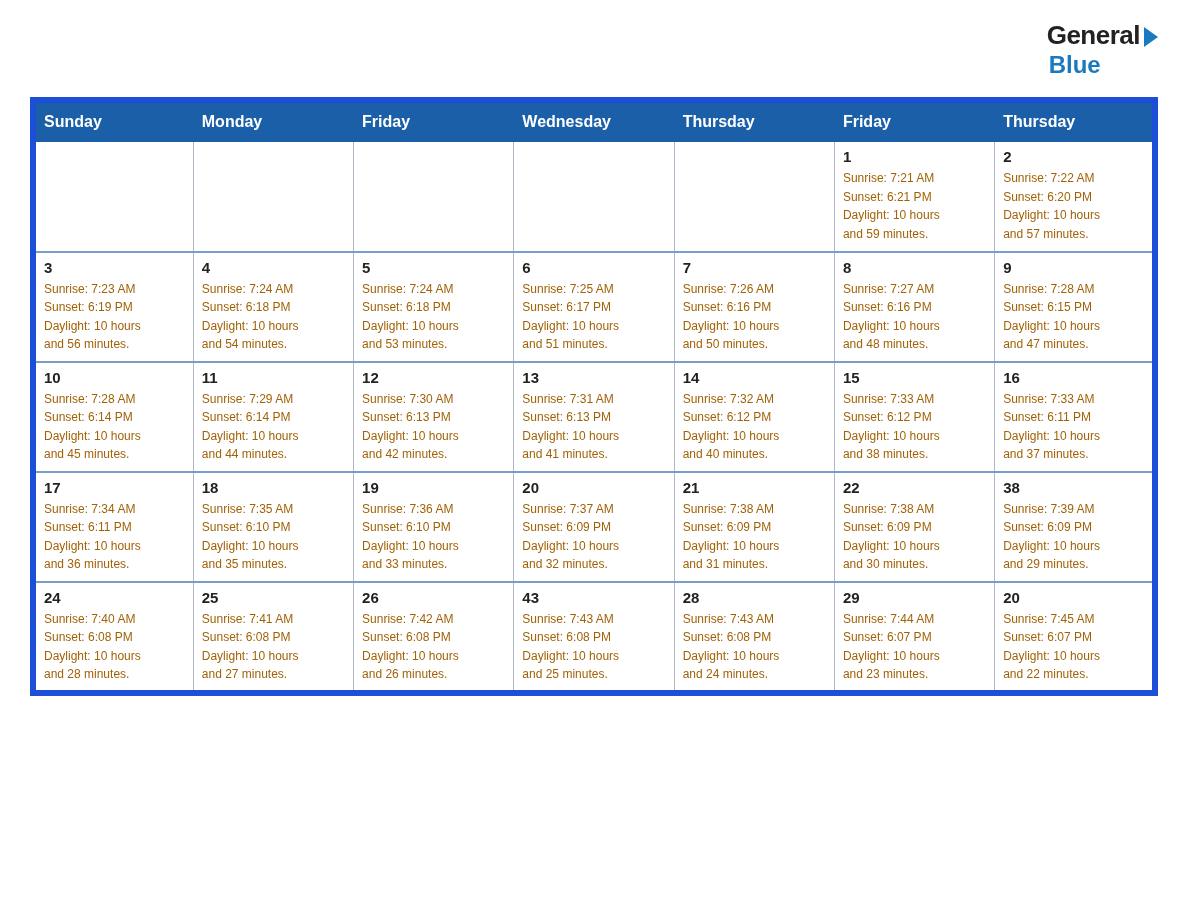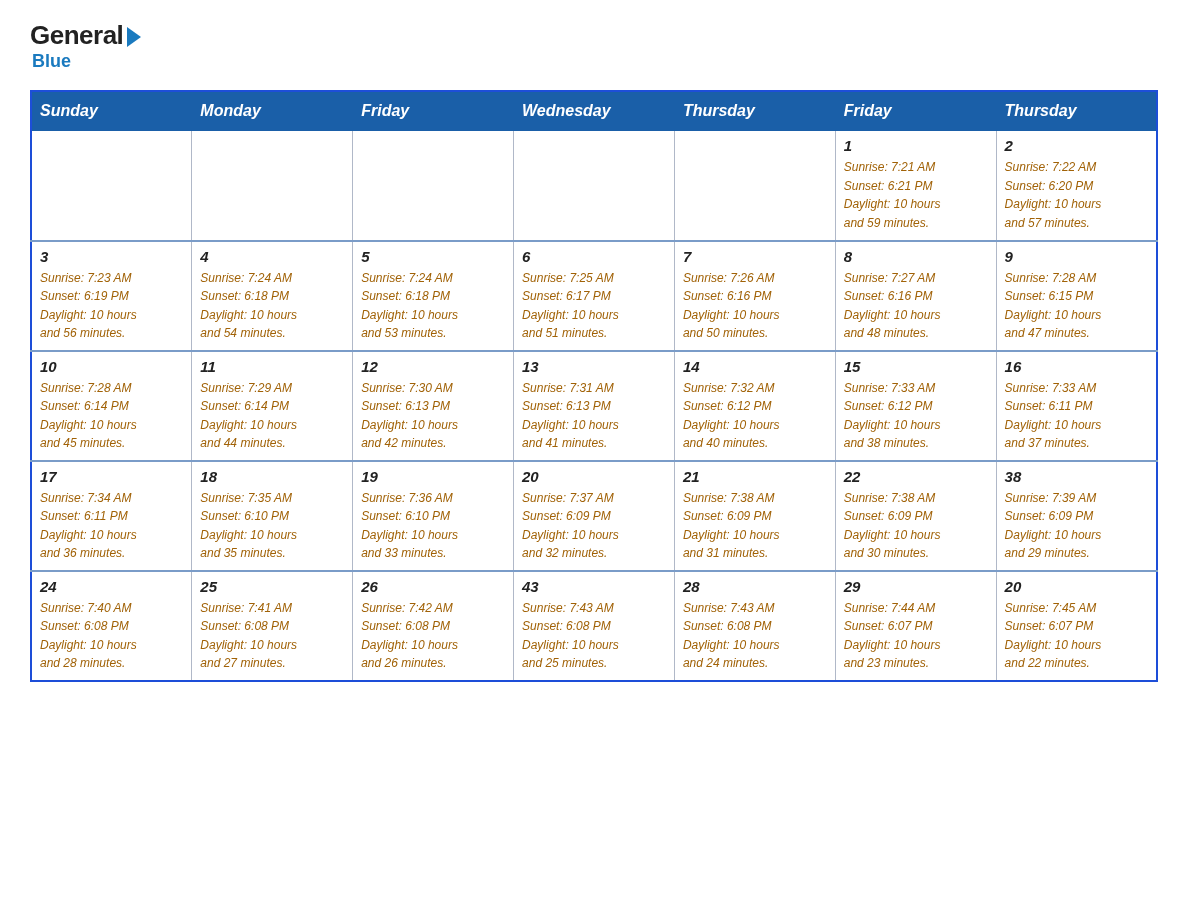--- a/index.html
+++ b/index.html
@@ -6,21 +6,21 @@
     body {
       font-family: Arial, Helvetica, sans-serif;
       background: #fff;
       color: #222;
       padding: 20px 30px;
       width: 1188px;
       min-height: 918px;
     }
     .header {
       display: flex;
-      justify-content: flex-start;
+      justify-content: flex-end;
       align-items: flex-start;
       margin-bottom: 18px;
     }
     .logo {
       display: flex;
       flex-direction: column;
       align-items: flex-start;
     }
     .logo-top {
       display: flex;
@@ -35,21 +35,21 @@
     .logo-arrow {
       width: 0;
       height: 0;
       border-left: 14px solid #1a7abf;
       border-top: 10px solid transparent;
       border-bottom: 10px solid transparent;
       margin-left: 4px;
       margin-top: 2px;
     }
     .logo-blue {
-      font-size: 18px;
+      font-size: 24px;
       font-weight: bold;
       color: #1a7abf;
       margin-left: 2px;
     }
     .header-right {
       text-align: right;
     }
     .month-title {
       font-size: 52px;
       font-weight: bold;
@@ -57,22 +57,21 @@
       line-height: 1.1;
     }
     .location {
       font-size: 20px;
       color: #444;
       margin-top: 4px;
     }
     .calendar {
       width: 100%;
       border-collapse: collapse;
-      border: 2px solid #1d4ed8;
-      font-style: italic;
+      border: 6px solid #1d4ed8;
     }
     .calendar th {
       background-color: #1a5fa8;
       color: #fff;
       font-size: 16px;
       font-weight: bold;
       padding: 10px 8px;
       text-align: left;
       border: 1px solid #1a5fa8;
     }

